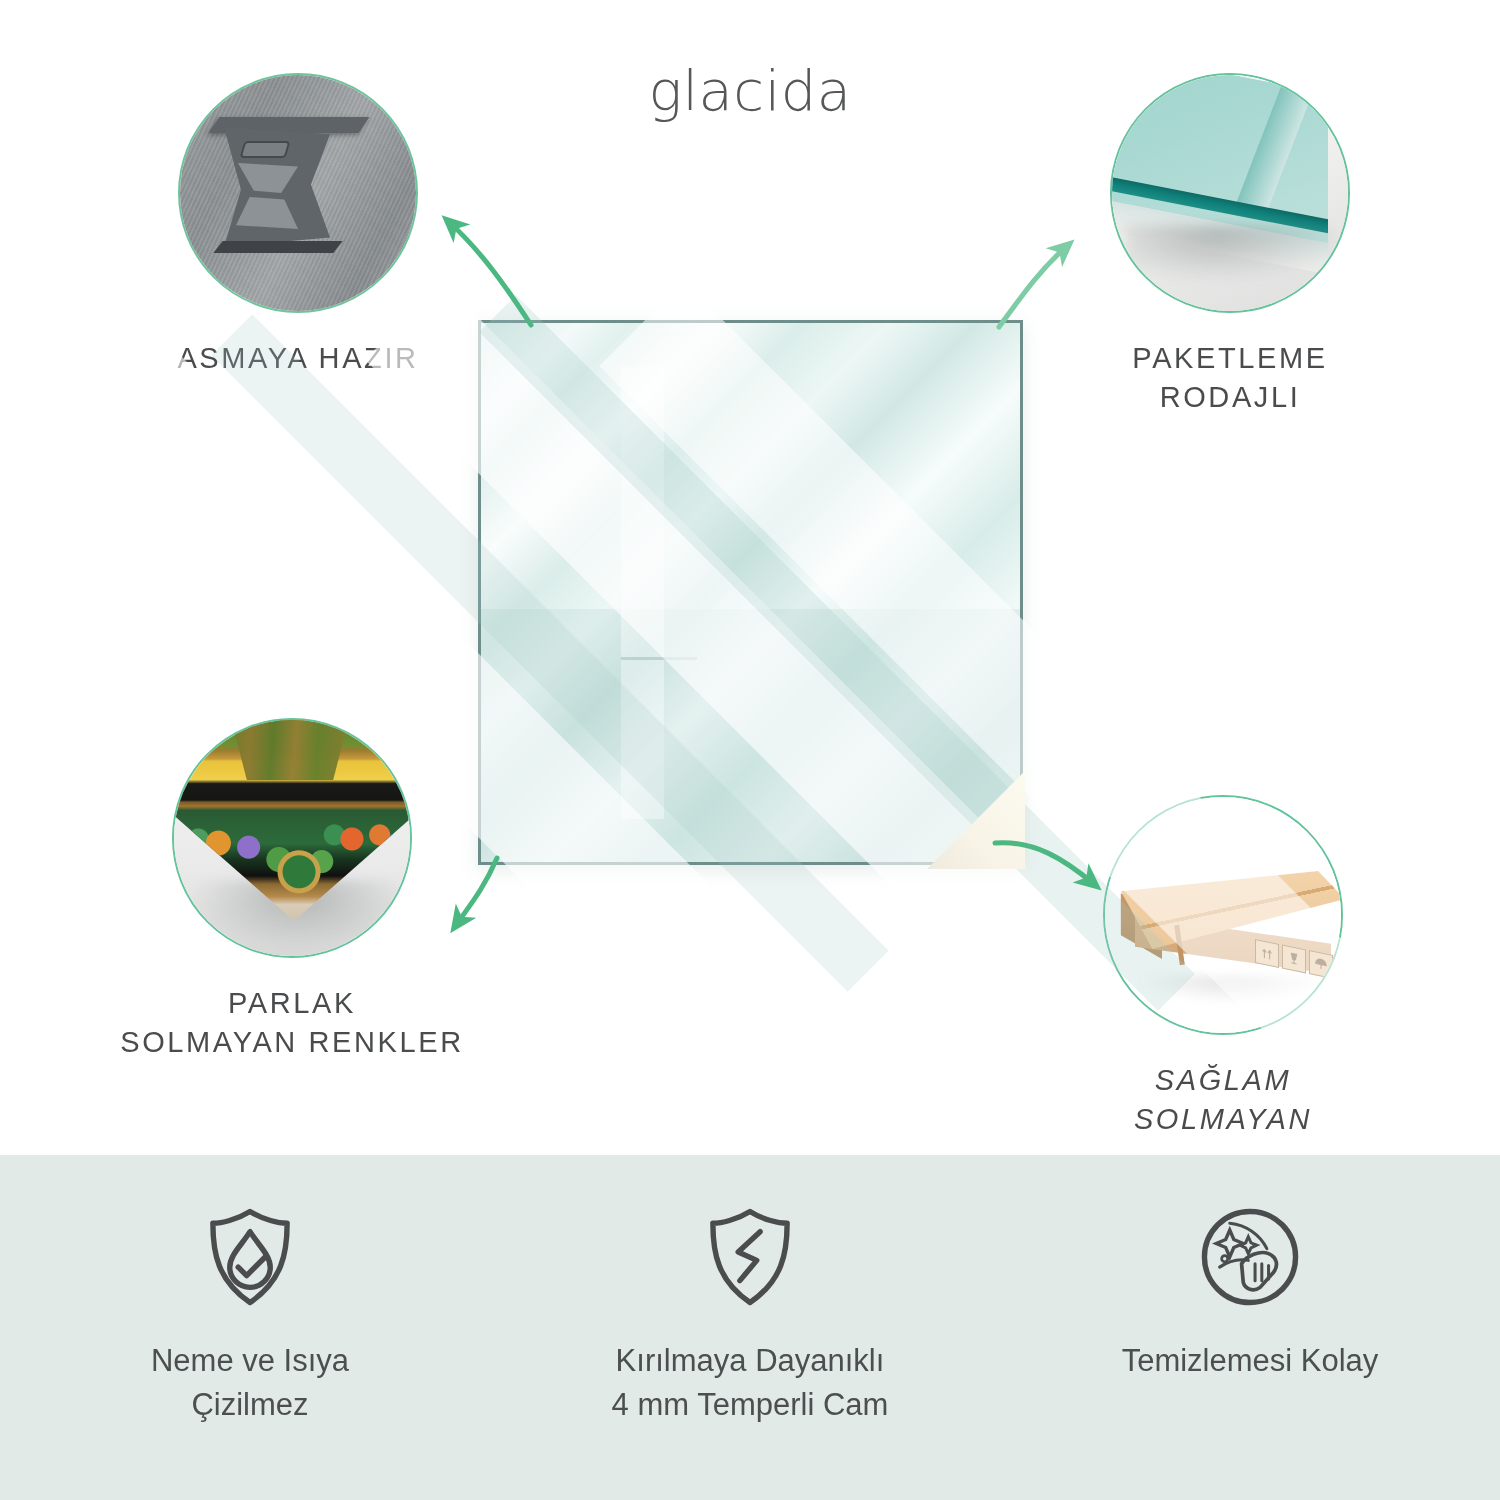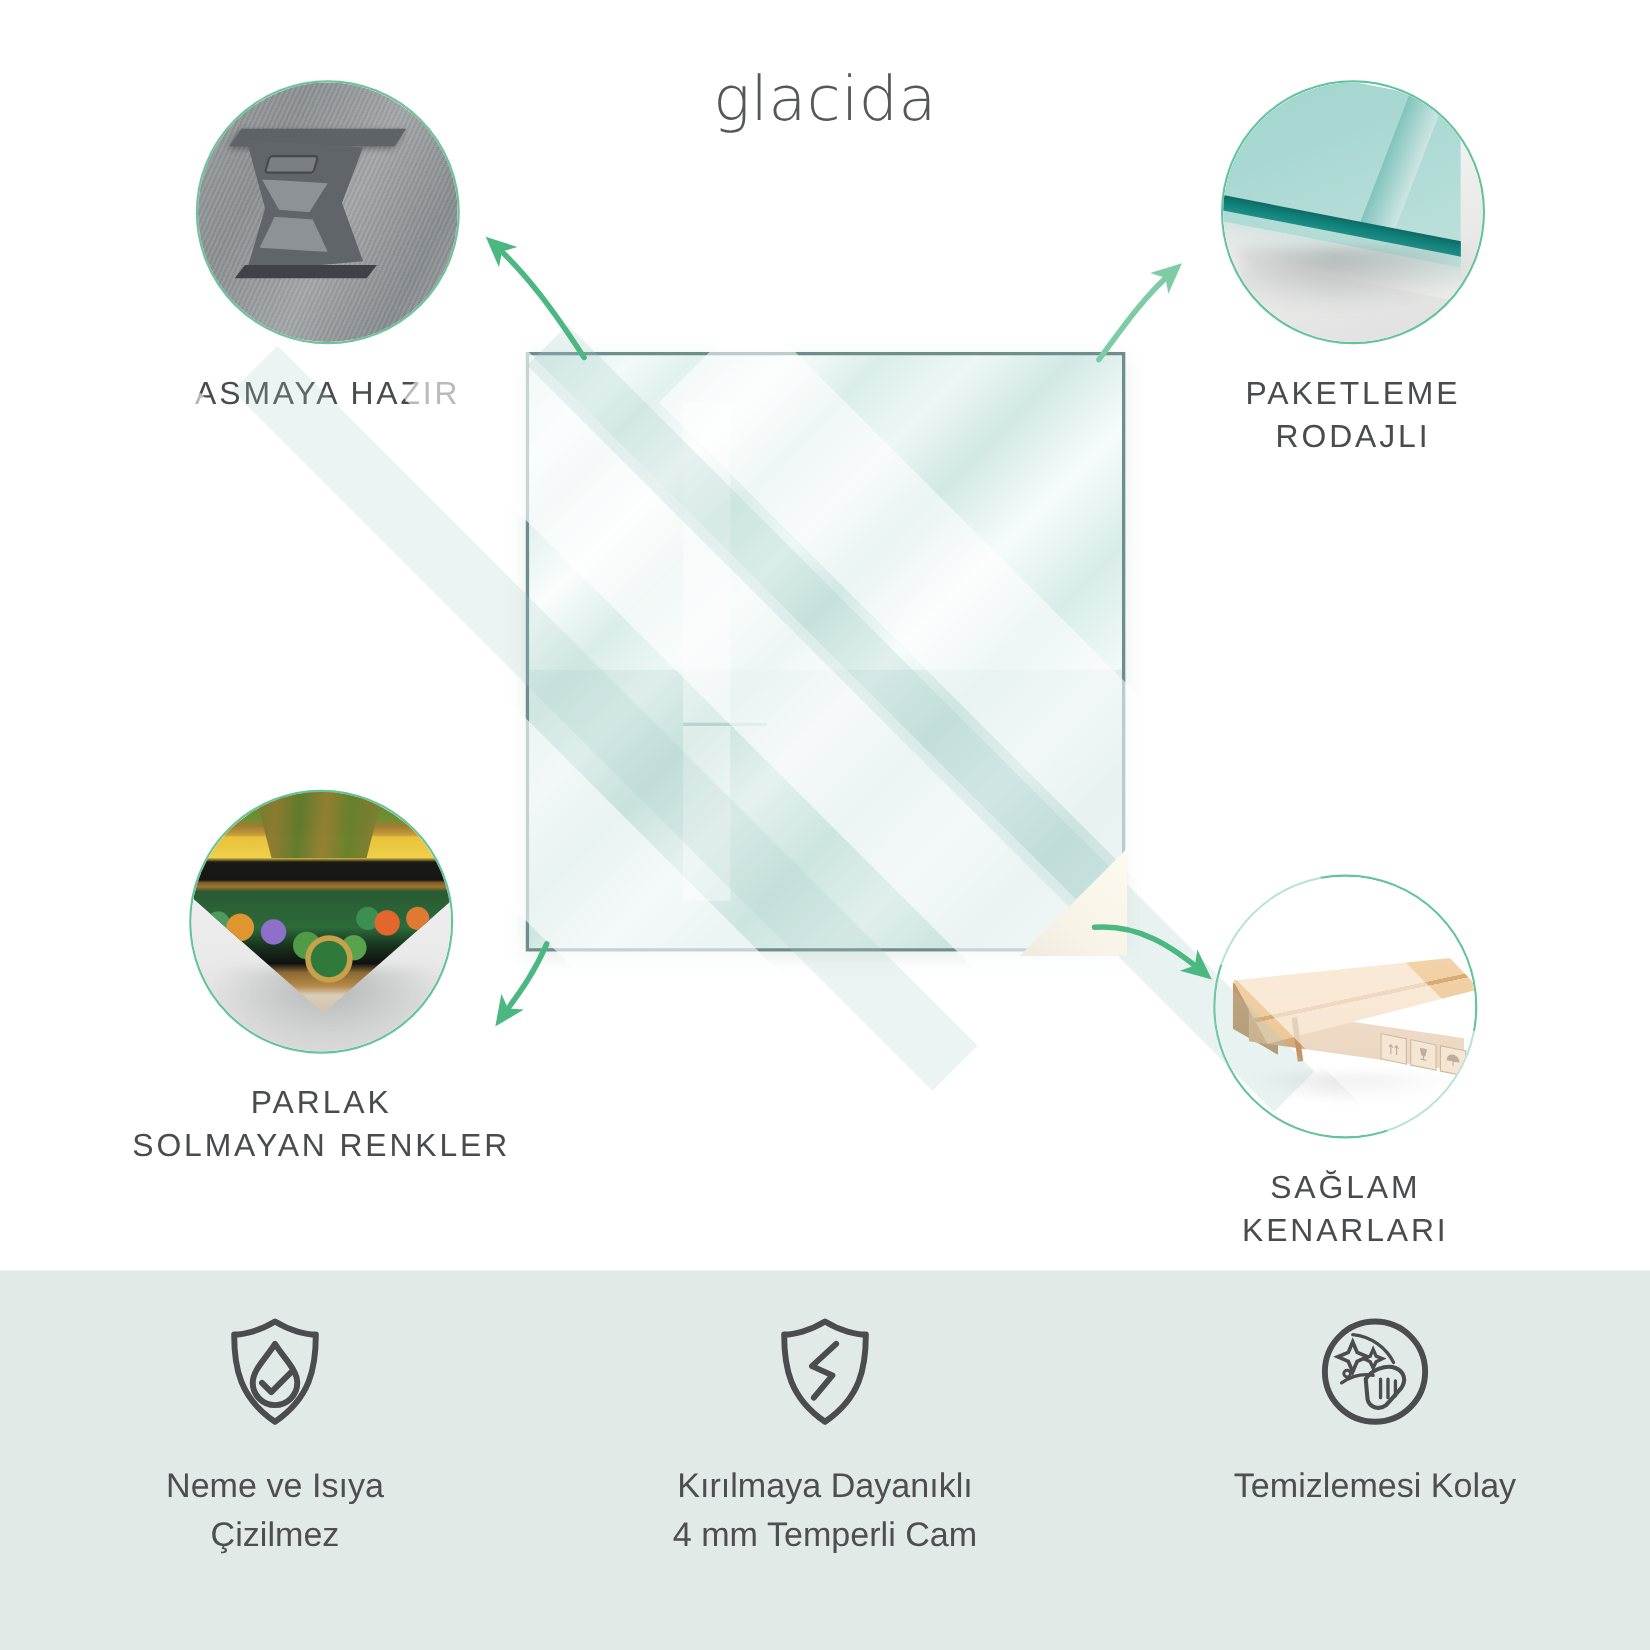--- a/index.html
+++ b/index.html
@@ -268,21 +268,21 @@
 
   
   .band {
     position:absolute; left:0; right:0; top:1155px; height:345px;
     background:#e2eae8;
     display:flex;
   }
   .benefit {
     flex:1;
     display:flex; flex-direction:column; align-items:center;
-    padding-top:38px;
+    padding-top:48px;
   }
   .benefit .ico { width:108px; height:108px; }
   .benefit .btxt {
     margin-top:28px; text-align:center;
     font-size:31px; color:#4c4e4f; line-height:1.42; font-weight:400;
   }
   .benefit .btxt .ln { display:block; }
 </style>
 </head>
 <body>
@@ -354,23 +354,23 @@
             <path d="M5 2 h6 l-1 5 a2 2 0 0 1 -4 0 z M8 7 v6 M5 13 h6" stroke="#6d4d2c" stroke-width="1.2" fill="#6d4d2c"></path>
           </svg>
         </div>
         <div class="pkg-mark">
           <svg class="g" viewBox="0 0 16 16">
             <path d="M2 8 a6 6 0 0 1 12 0 z M8 8 v5" stroke="#6d4d2c" stroke-width="1.2" fill="#6d4d2c"></path>
           </svg>
         </div>
       </div>
     </div>
-    <div class="feat-label" style="width:400px; margin-left:-80px;">
+    <div class="feat-label" style="width:400px; margin-left:-80px;font-style:italic;">
       <span class="ln">SAĞLAM</span>
-      <span class="ln">KENARLARI</span>
+      <span class="ln">SOLMAYAN</span>
     </div>
   </div>
 
   <div class="glass-wrap">
     <div class="glass">
       <div class="gl-lower"></div>
       <div class="gl-vert"></div>
       <div class="gl-inner"></div>
       <div class="gl-band gl-b1"></div>
       <div class="gl-band gl-b2"></div>

